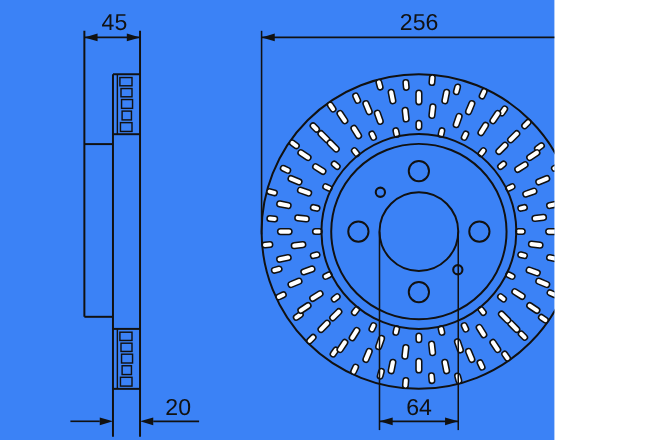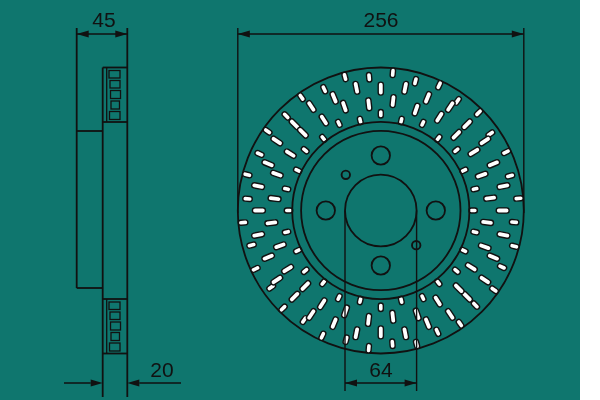--- a/index.html
+++ b/index.html
@@ -1,16 +1,16 @@
 <!DOCTYPE html>
 <html><head>
 <meta charset="utf-8">
 <style>
   html,body{margin:0;padding:0;background:#ffffff;}
-  .canvas{position:relative;width:580px;height:400px;background:#0f766e;overflow:hidden;}
+  .canvas{position:relative;width:504px;height:400px;background:#3b82f6;overflow:hidden;}
   svg{display:block;}
   .outline{stroke:#111111;stroke-width:1.8;fill:none;stroke-linecap:butt;}
   .thin{stroke:#111111;stroke-width:1.4;fill:none;}
   .vent{stroke:#111111;stroke-width:1.3;fill:none;}
   .slots rect{stroke:#111111;stroke-width:1.4;fill:#ffffff;}
   .dimline{stroke:#111111;stroke-width:1.5;fill:none;}
   .arrow{fill:#111111;stroke:none;}
   .dimtext{font-family:"Liberation Sans","DejaVu Sans",sans-serif;font-size:21px;fill:#111111;text-anchor:middle;}
 </style>
 </head>

